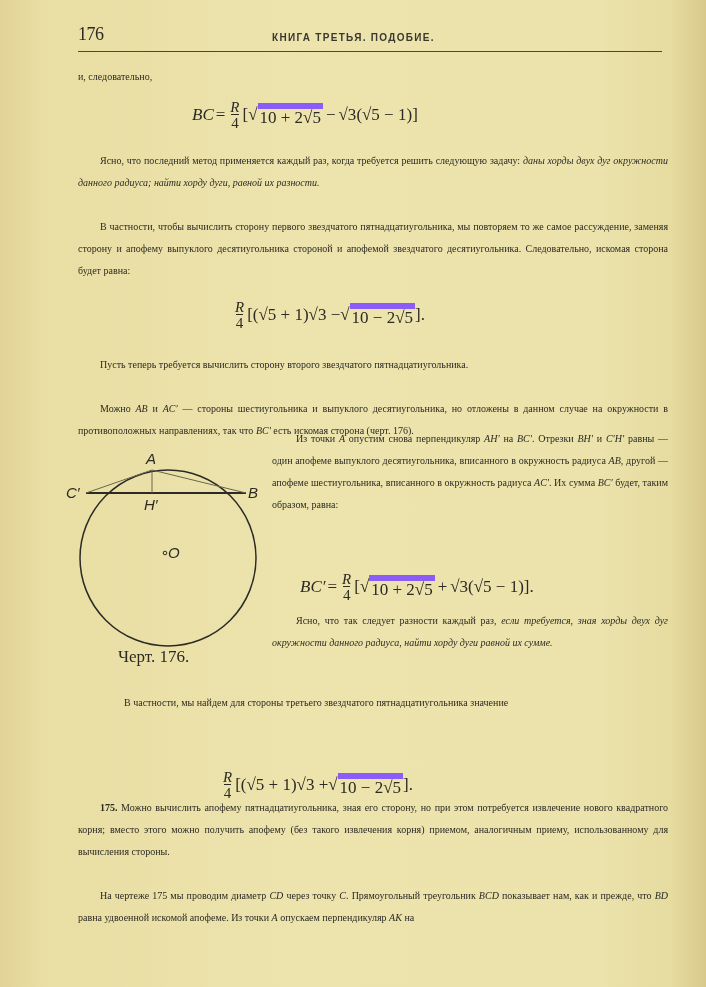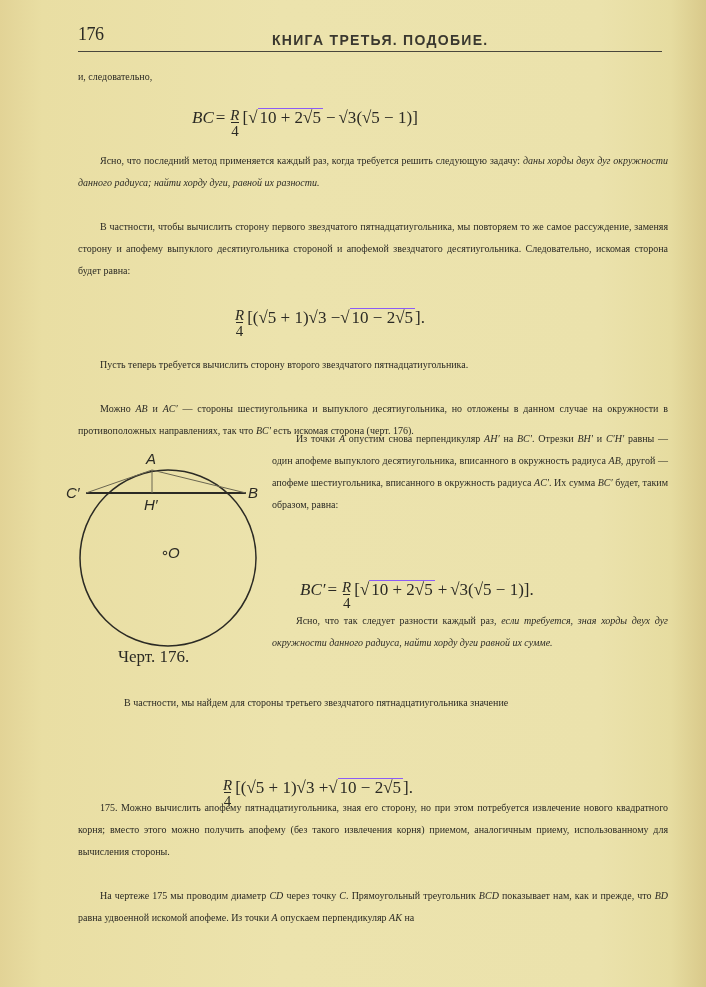--- a/index.html
+++ b/index.html
@@ -4,31 +4,31 @@
 <style>
   html,body{margin:0;padding:0;}
   body{
     width:706px;height:987px;overflow:hidden;position:relative;
     background:linear-gradient(90deg,#e2d396 0%,#e9dea3 6%,#ece3ad 40%,#ebe2ac 85%,#e6dca0 95%,#d9c98a 100%);
     font-family:"Liberation Serif","DejaVu Serif",serif;
     color:#2b2a24;
   }
   .abs{position:absolute;}
   .header-num{left:78px;top:24px;font-size:18px;letter-spacing:-0.5px;}
-  .header-title{left:272px;top:32px;font-size:14px;letter-spacing:1.3px;font-family:"Liberation Sans","DejaVu Sans",sans-serif;font-weight:bold;color:#3a382f;}
+  .header-title{left:272px;top:32px;font-size:10px;letter-spacing:1.3px;font-family:"Liberation Sans","DejaVu Sans",sans-serif;font-weight:bold;color:#3a382f;}
   .header-rule{left:78px;top:51px;width:584px;height:0;border-top:1.5px solid #4a473c;}
   .para{font-size:10px;line-height:22px;text-align:justify;position:absolute;}
   .para .it{font-style:italic;}
   .indent{text-indent:22px;}
-  .formula{position:absolute;font-size:17px;white-space:nowrap;display:flex;align-items:flex-start;margin-top:8px;}
+  .formula{position:absolute;font-size:17px;white-space:nowrap;display:flex;align-items:center;}
   .frac{display:inline-flex;flex-direction:column;align-items:center;font-size:15px;line-height:14px;margin:0 3px;font-style:italic;}
   .frac .den{font-style:normal;border-top:1px solid #2b2a24;padding-top:1px;}
-  .rad{display:inline-block;border-top:1px solid #8b5cf6;padding:0 2px;line-height:18px;}
+  .rad{display:inline-block;border-top:6px solid #8b5cf6;padding:0 2px;line-height:18px;}
   .mi{font-style:italic;}
-  .bold{font-weight:normal;}
+  .bold{font-weight:bold;}
   .caption{left:118px;top:647px;font-size:17px;}
 </style>
 </head>
 <body>
 
 <div class="abs header-num">176</div>
 <div class="abs header-title">КНИГА ТРЕТЬЯ. ПОДОБИЕ.</div>
 <div class="abs header-rule"></div>
 
 <div class="para" style="left:78px;top:66px;width:590px;">и, следовательно,</div>

